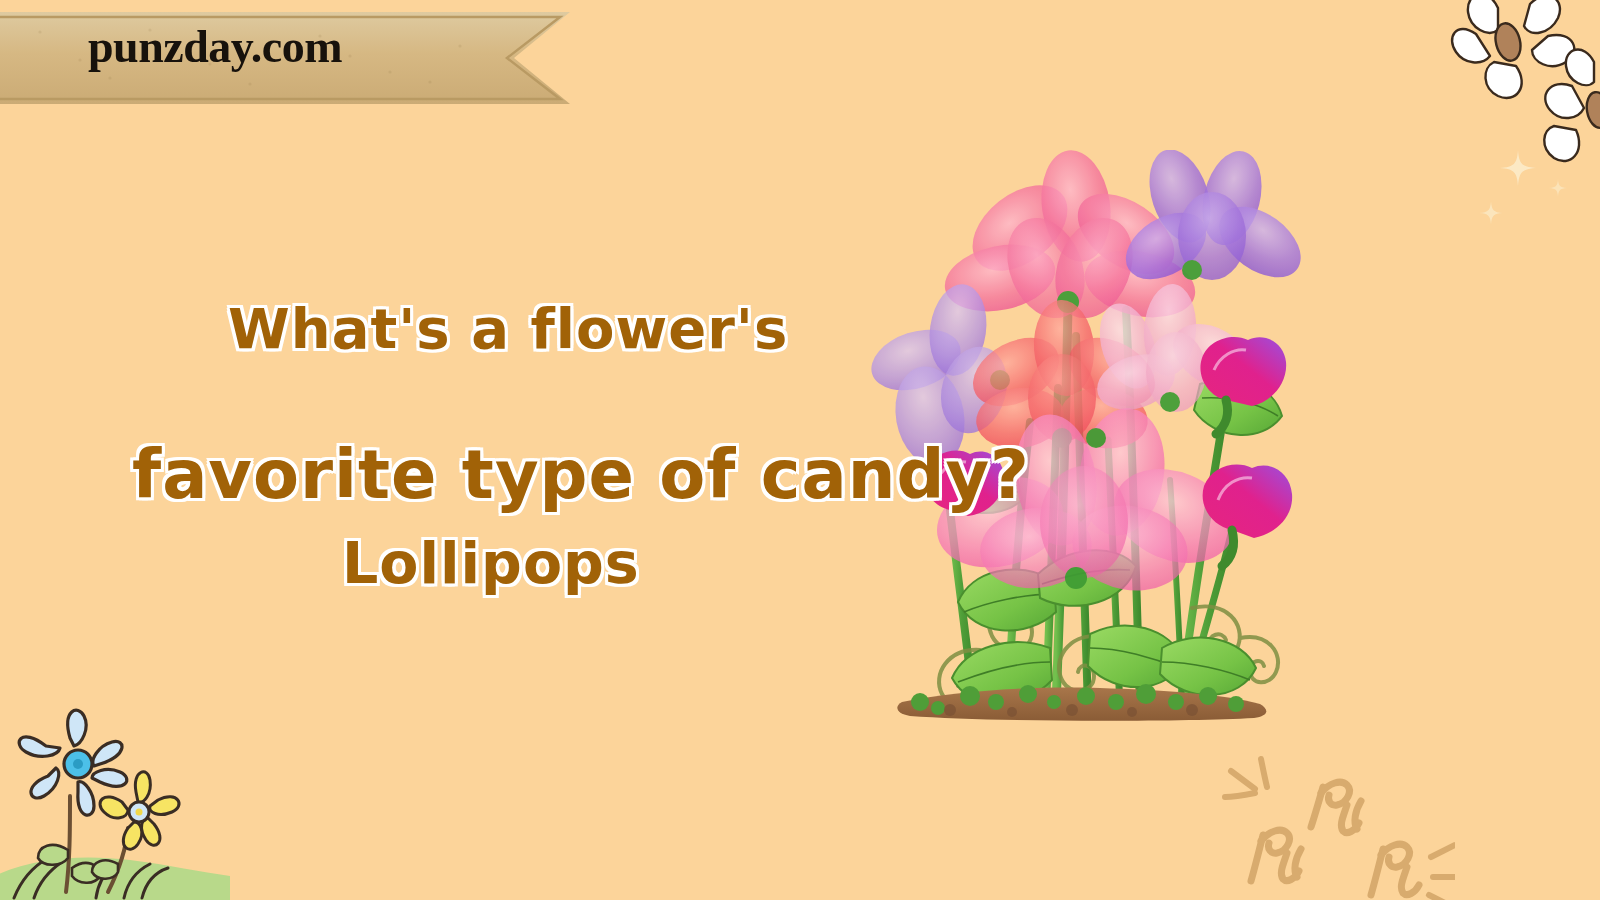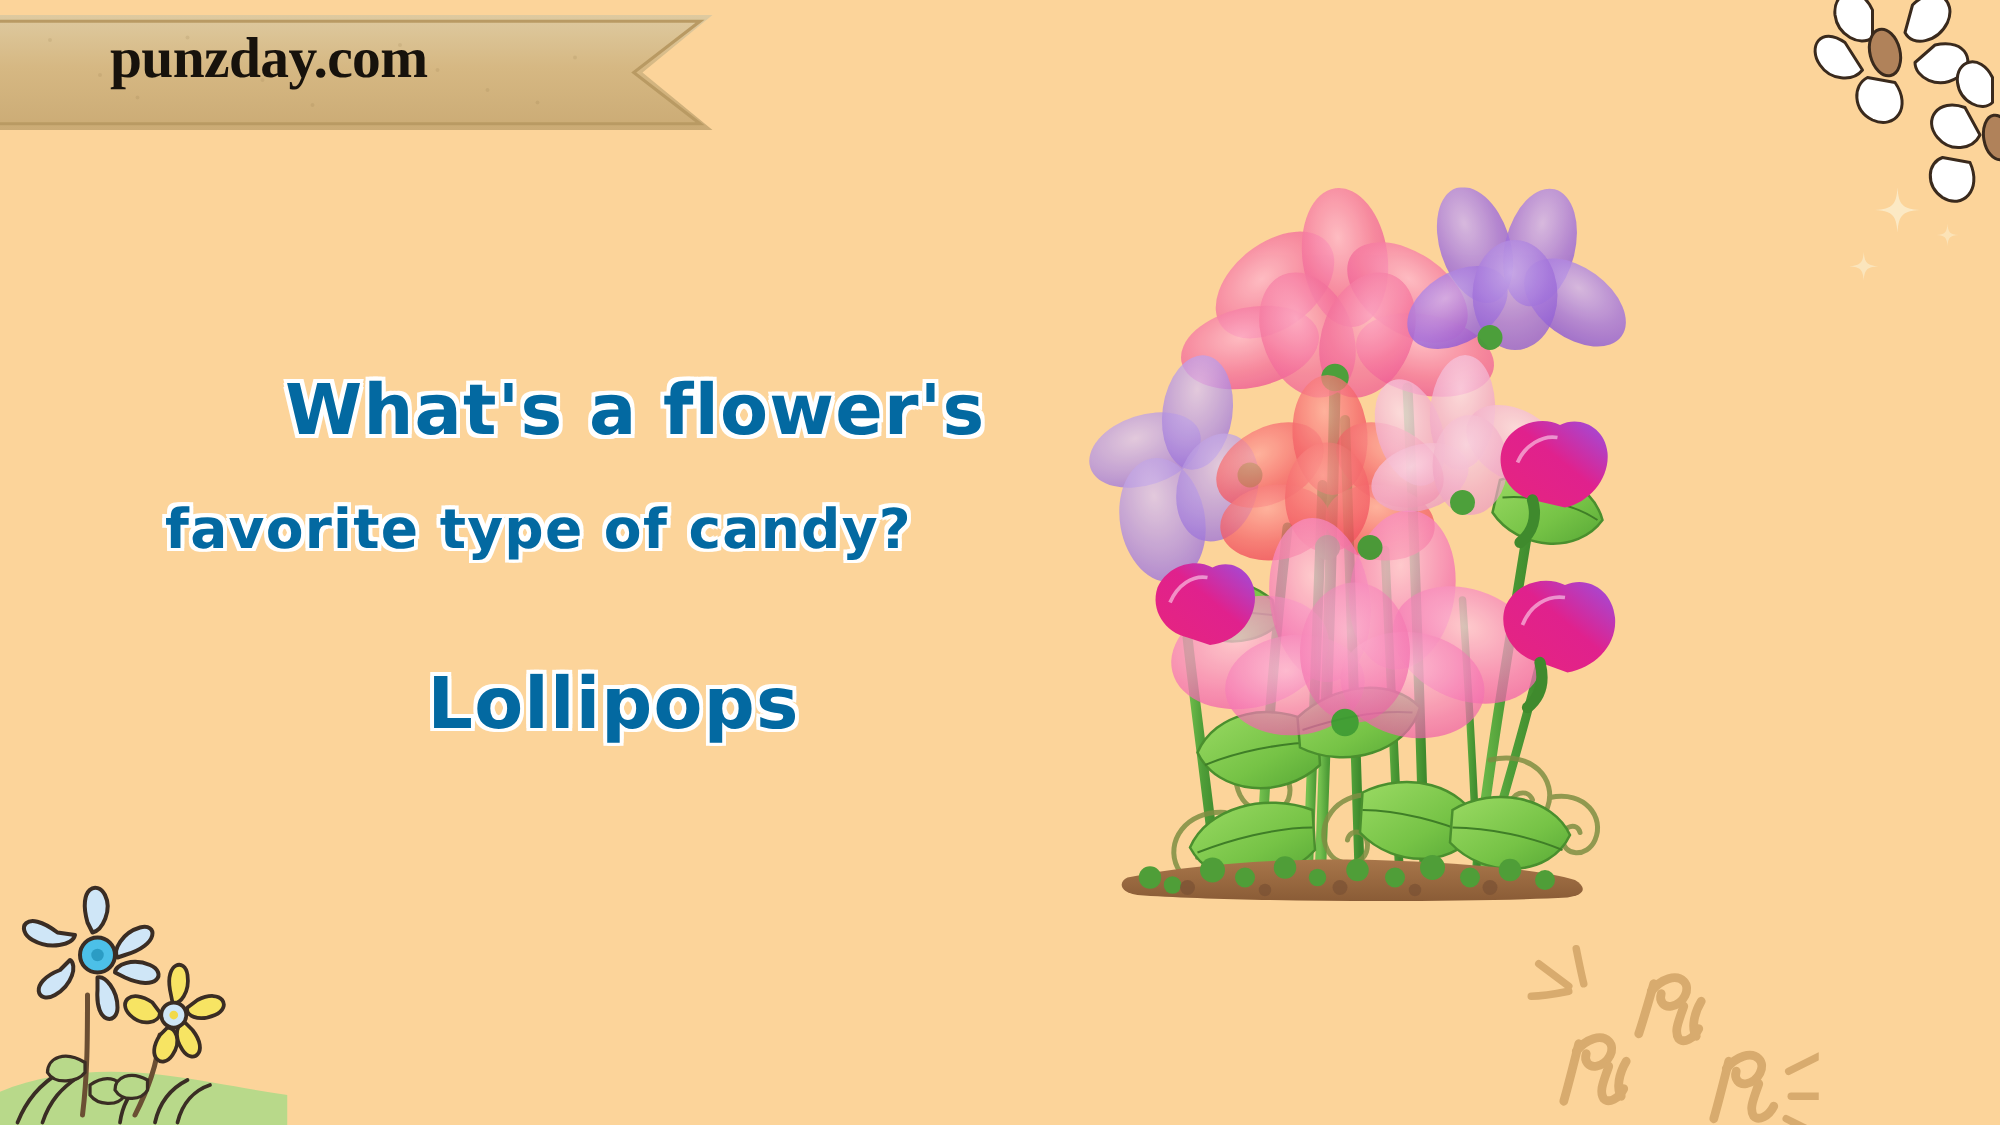--- a/index.html
+++ b/index.html
@@ -27,31 +27,31 @@
     letter-spacing:-0.5px;
     color:#17120c;
     white-space:nowrap;
   }
 
   
   .joke { position:absolute; left:0; top:0; width:900px; }
   .joke-line {
     font-family:"DejaVu Sans", sans-serif;
     font-weight:700;
-    color:#0369a1;
+    color:#a16207;
     white-space:nowrap;
     letter-spacing:1px;
     text-shadow:
        2px 0 0 #fff, -2px 0 0 #fff, 0 2px 0 #fff, 0 -2px 0 #fff,
        2px 2px 0 #fff, -2px 2px 0 #fff, 2px -2px 0 #fff, -2px -2px 0 #fff,
        3px 3px 0 #fff, -3px 3px 0 #fff, 3px -3px 0 #fff, -3px -3px 0 #fff,
        0 3px 0 #fff, 0 -3px 0 #fff, 3px 0 0 #fff, -3px 0 0 #fff;
   }
   .line1 { position:absolute; left:228px; top:296px; font-size:56px; }
-  .line2 { position:absolute; left:132px; top:398px; font-size:44px; }
+  .line2 { position:absolute; left:132px; top:436px; font-size:67px; }
   .line3 { position:absolute; left:342px; top:530px; font-size:57px; }
 
   
   .art { position:absolute; }
   .sparkle { position:absolute; }
 </style>
 </head>
 <body>
 
 <div id="stage">

